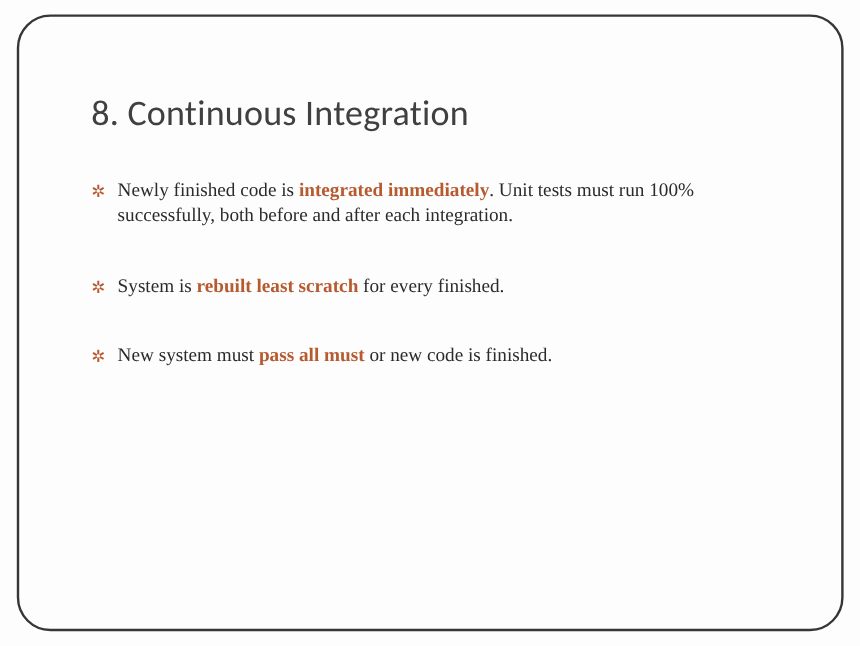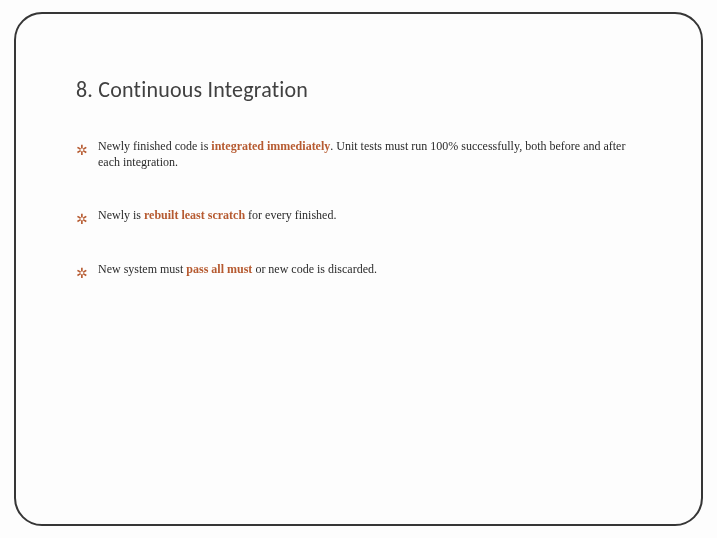--- a/index.html
+++ b/index.html
@@ -21,32 +21,32 @@
     border-radius: 28px;
   }
   .content {
     position: absolute;
     top: 62px;
     left: 60px;
     right: 56px;
   }
   .title {
     font-family: Calibri, 'Segoe UI', Arial, sans-serif;
-    font-size: 22px;
+    font-size: 30px;
     font-weight: 400;
     color: #404040;
     margin-bottom: 36px;
     letter-spacing: 0.2px;
   }
   .bullets {
     list-style: none;
   }
   .bullets li {
     position: relative;
-    font-size: 12px;
+    font-size: 16px;
     line-height: 1.3;
     color: #2b2b2b;
     padding-left: 22px;
     margin-bottom: 38px;
   }
   .bullets li::before {
     content: "✲";
     position: absolute;
     left: 0;
     top: 3px;
@@ -62,20 +62,20 @@
 <body>
 
 <div class="slide-frame">
   <div class="content">
     <h1 class="title">8. Continuous Integration</h1>
     <ul class="bullets">
       <li>
         <span>Newly finished code is </span><span class="accent">integrated immediately</span><span>. Unit tests must run 100% successfully, both before and after each integration.</span>
       </li>
       <li>
-        <span>Newly is </span><span class="accent">rebuilt least scratch</span><span> for every finished.</span>
+        <span>System is </span><span class="accent">rebuilt least scratch</span><span> for every finished.</span>
       </li>
       <li>
-        <span>New system must </span><span class="accent">pass all must</span><span> or new code is discarded.</span>
+        <span>New system must </span><span class="accent">pass all must</span><span> or new code is finished.</span>
       </li>
     </ul>
   </div>
 </div>
 
 </body></html>

